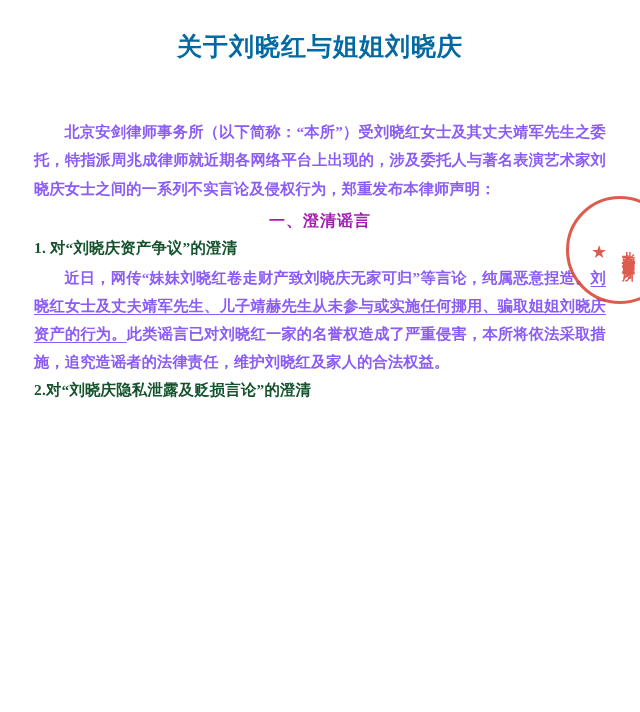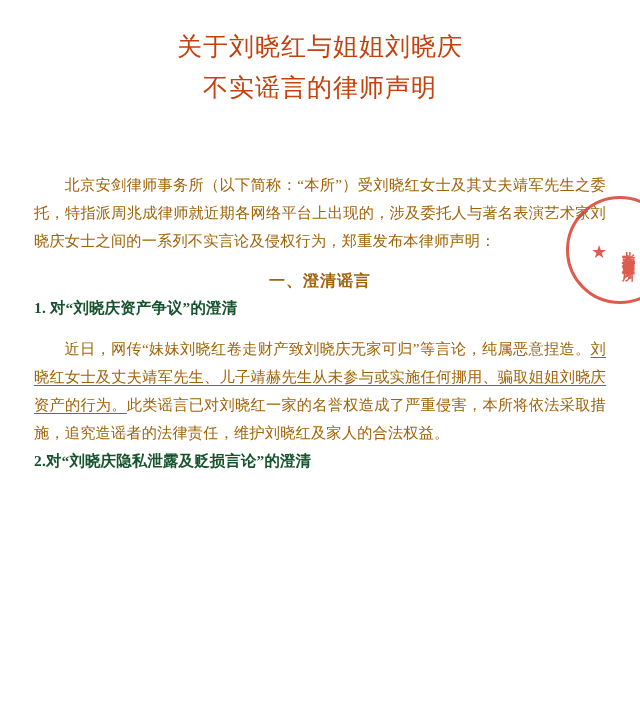--- a/index.html
+++ b/index.html
@@ -18,57 +18,58 @@
   .page {
     position: relative;
     width: 640px;
     height: 712px;
     box-sizing: border-box;
     padding: 26px 34px 0 34px;
     overflow: hidden;
   }
   .doc-title {
     text-align: center;
-    font-weight: normal;
+    font-weight: bold;
     font-size: 25px;
     letter-spacing: 1px;
     line-height: 1.65;
-    color: #c2410c;
+    color: #0369a1;
     margin: 0 0 0 0;
     padding: 0 10px;
   }
   .doc-title .line {
     display: block;
   }
   .title-gap {
     height: 46px;
   }
   .addressee {
     font-weight: bold;
     font-size: 15.5px;
     letter-spacing: 0.5px;
     margin: 0 0 14px 0;
     color: #111;
   }
   p.body-text {
     font-size: 15.2px;
     line-height: 1.85;
     text-align: justify;
-    margin: 16px 0 2px 0;
+    margin: 5px 0 2px 0;
     text-indent: 2em;
-    color: #a16207;
+    color: #8b5cf6;
     letter-spacing: 0.2px;
+    font-weight: bold;
   }
   .section-heading {
     text-align: center;
     font-weight: bold;
     font-size: 16px;
-    margin: 16px 0 6px 0;
+    margin: 8px 0 6px 0;
     letter-spacing: 1px;
-    color: #a16207;
+    color: #a21caf;
   }
   .item-heading {
     font-weight: bold;
     font-size: 15.4px;
     margin: 4px 0 2px 0;
     letter-spacing: 0.2px;
     color: #14532d;
   }
   .u {
     text-decoration: underline;
@@ -114,21 +115,20 @@
 
 <div class="page">
 
   <div class="stamp">
     <span class="stamp-star">★</span>
     <div class="stamp-inner">北京安剑律师事务所</div>
   </div>
 
   <h1 class="doc-title">
     <span class="line">关于刘晓红与姐姐刘晓庆</span>
-    <span class="line">不实谣言的律师声明</span>
   </h1>
 
   <div class="title-gap"></div>
 
 
   <p class="body-text">北京安剑律师事务所（以下简称：“本所”）受刘晓红女士及其丈夫靖军先生之委托，特指派周兆成律师就近期各网络平台上出现的，涉及委托人与著名表演艺术家刘晓庆女士之间的一系列不实言论及侵权行为，郑重发布本律师声明：</p>
 
   <div class="section-heading">一、澄清谣言</div>
 
   <div class="item-heading">1. 对“刘晓庆资产争议”的澄清</div>

